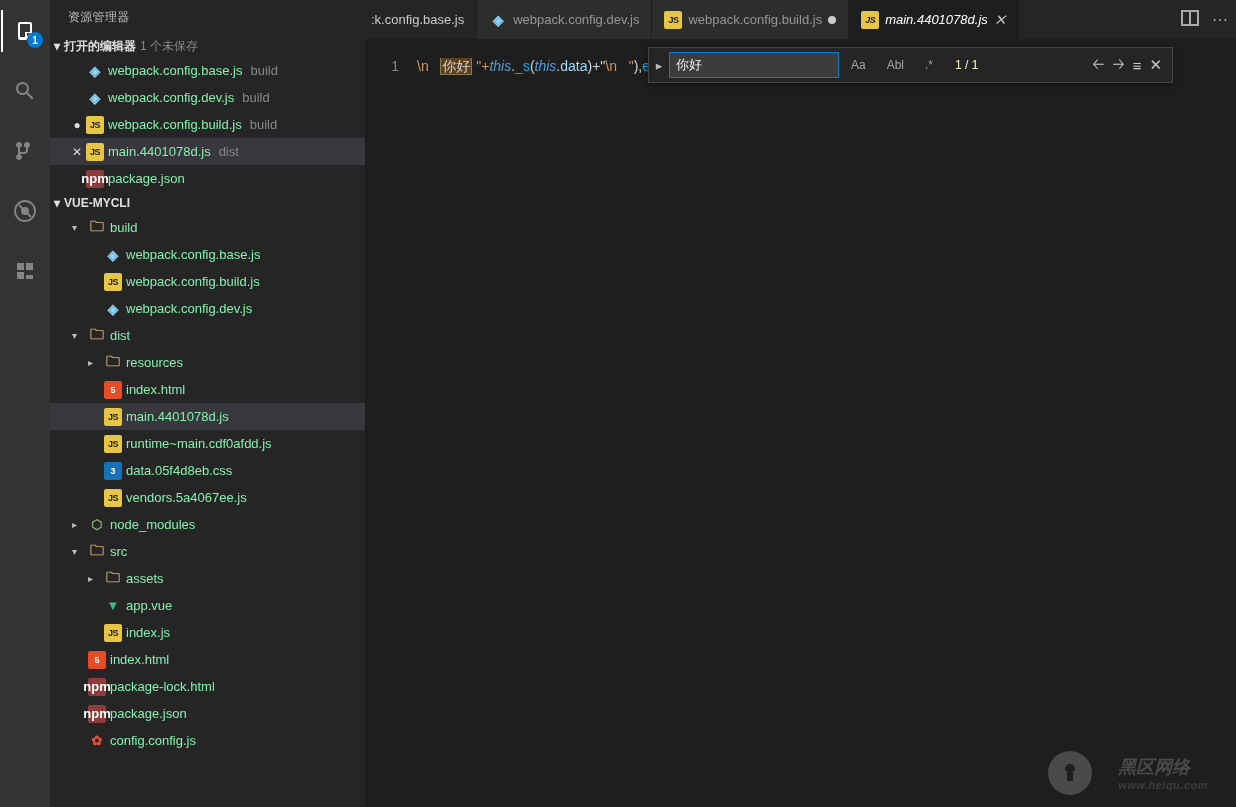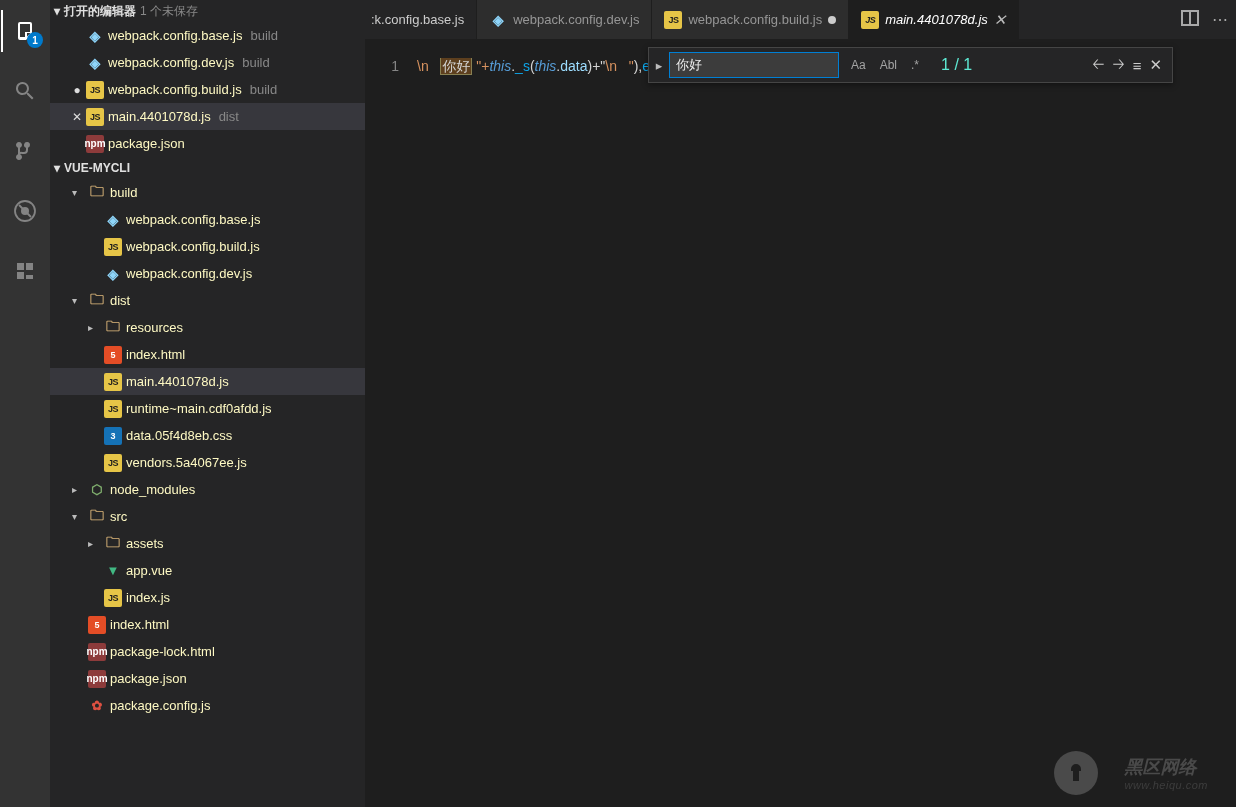--- a/index.html
+++ b/index.html
@@ -16,69 +16,69 @@
 .sidebar { width: 315px; background: #252526; display: flex; flex-direction: column; font-size: 13px; }
 .sidebar-title { height: 35px; padding: 0 18px; display: flex; align-items: center; color: #bbb; font-size: 12px; letter-spacing: .3px; }
 .section-header { height: 22px; display: flex; align-items: center; padding-left: 4px; gap: 4px; color: #e0e0e0; font-weight: 600; font-size: 12px; cursor: pointer; }
 .section-header .extra { color: #888; font-weight: 400; }
 .tree { overflow: auto; flex: 1; }
 .row { height: 27px; display: flex; align-items: center; gap: 4px; cursor: pointer; white-space: nowrap; }
 .row.active { background: #37373d; }
 .row .pad { display: inline-block; }
 .row .status { width: 10px; text-align: center; color: #ddd; font-size: 12px; }
 .row .chev { width: 12px; color: #bbb; font-size: 10px; }
-.row .label { color: #fef9c3; }
+.row .label { color: #86efac; }
 .row .dim { color: #888; margin-left: 4px; }
 
 
 .ico { width: 18px; height: 18px; display: inline-flex; align-items: center; justify-content: center; font-size: 10px; font-weight: bold; border-radius: 2px; }
 .ico-js { background: #e6c547; color: #1e1e1e; font-size: 9px; letter-spacing: -.5px; }
 .ico-webpack { color: #8ed6fb; font-size: 14px; }
 .ico-folder { color: #dcb67a; font-size: 14px; }
 .ico-html { background: #e44d26; color: #fff; font-size: 9px; }
 .ico-css { background: #1572b6; color: #fff; font-size: 9px; }
 .ico-vue { color: #41b883; font-size: 13px; }
-.ico-npm { background: #8d3b3b; color: #fff; font-size: 10px; }
+.ico-npm { background: #8d3b3b; color: #fff; font-size: 13px; }
 .ico-node { color: #7fae6d; font-size: 13px; }
 .ico-postcss { color: #dd5041; font-size: 13px; }
 
 
 .main { flex: 1; display: flex; flex-direction: column; background: #1e1e1e; }
 .tabs { height: 40px; background: #252526; display: flex; align-items: stretch; border-bottom: 1px solid #1e1e1e; }
 .tab { display: flex; align-items: center; gap: 6px; padding: 0 12px; color: #969696; background: #2d2d2d; cursor: pointer; font-size: 13px; border-right: 1px solid #1e1e1e; }
 .tab.clip { padding-left: 6px; color: #ccc; background: #252526; }
 .tab.active { background: #1e1e1e; color: #fff; font-style: italic; }
 .tab .dot { width: 8px; height: 8px; border-radius: 50%; background: #ccc; }
 .tab .close { color: #bbb; font-size: 15px; }
 .tab-actions { margin-left: auto; display: flex; align-items: center; gap: 10px; padding: 0 8px; color: #a9a9a9; }
 
 .find-bar { position: absolute; top: 47px; right: 63px; width: 525px; height: 36px; background: #252526; display: flex; align-items: center; border: 1px solid #454545; box-shadow: 0 2px 6px rgba(0,0,0,.4); font-size: 13px; color: #ccc; }
 .find-bar .expand { width: 20px; text-align: center; color: #bbb; cursor: pointer; }
 .find-bar input { flex: 1; background: #3c3c3c; border: 1px solid #007fd4; color: #eee; height: 26px; padding: 0 6px; font-size: 13px; outline: none; max-width: 170px; }
-.find-bar .opts { display: flex; gap: 6px; margin-left: 8px; color: #a3a3a3; font-size: 12px; }
+.find-bar .opts { display: flex; gap: 13px; margin-left: 8px; color: #a3a3a3; font-size: 12px; }
 .find-bar .opts span { border: 1px solid transparent; padding: 1px 3px; cursor: pointer; }
-.find-bar .count { margin-left: 18px; color: #5eead4; font-size: 16px; }
+.find-bar .count { margin-left: 18px; color: #fef9c3; font-size: 12px; }
 .find-bar .nav { margin-left: auto; display: flex; gap: 8px; align-items: center; padding-right: 10px; color: #ccc; }
 .find-bar .nav span { cursor: pointer; font-size: 15px; }
 
 .editor { flex: 1; display: flex; position: relative; font-family: Consolas, monospace; font-size: 14px; padding-top: 18px; }
 .gutter { width: 52px; text-align: right; padding-right: 18px; color: #858585; user-select: none; }
 .code { flex: 1; white-space: pre; color: #d4d4d4; overflow: hidden; }
 .c-str { color: #d7925f; }
 .c-this { color: #569cd6; font-style: italic; }
 .c-punc { color: #d4d4d4; }
 .c-method { color: #0ea5e9; }
 .c-var { color: #9cdcfe; }
 .c-num { color: #b5cea8; }
 .hl { background: #5d3f1e; border: 1px solid #888052; padding: 0 1px; }
 
 
 .wm { position: absolute; right: 28px; bottom: 12px; display: flex; align-items: center; gap: 26px; color: #4a4a4a; font-size: 18px; font-weight: 700; font-style: italic; }
 .wm .circ { width: 44px; height: 44px; border-radius: 50%; background: #4a4a4a; display: flex; align-items: center; justify-content: center; color: #1e1e1e; }
-.wm .sub { font-size: 11px; color: #3d3d3d; font-weight: 400; letter-spacing: .5px; font-style: italic; }
+.wm .sub { font-size: 11px; color: #3d3d3d; font-weight: 700; letter-spacing: .5px; font-style: italic; }
 
 svg { width: 24px; height: 24px; fill: currentColor; }
 </style>
 </head>
 <body>
 
 <div class="activity-bar">
   <div class="act-item active">
     <svg viewBox="0 0 24 24">
         <path d="M17 3H7a2 2 0 00-2 2v14a2 2 0 002 2h6l6-6V5a2 2 0 00-2-2zM7 5h10v8h-5v5H7V5zm7 12.5V14h3.5L14 17.5z"></path>
@@ -103,20 +103,21 @@
       </svg>
   </div>
   <div class="act-item">
     <svg viewBox="0 0 24 24">
         <path d="M4 4h7v7H4V4zm9 0h7v7h-7V4zM4 13h7v7H4v-7zm9 3h7v4h-7v-4z"></path>
       </svg>
   </div>
 </div>
 
 <div class="sidebar">
+  <div class="sidebar-title">资源管理器</div>
 
   <div class="section-header">
     <span class="chev">▾</span>
     <span>打开的编辑器</span>
     <span class="extra">1 个未保存</span>
   </div>
   <div id="open-editors">
       <div class="row">
         <span class="pad" style="width:18px"></span>
         <span class="status"></span>
@@ -269,21 +270,21 @@
       <div class="row">
         <span class="pad" style="width:18px"></span>
         <span class="chev"></span>
         <span class="ico ico-npm">npm</span>
         <span class="label">package.json</span>
       </div>
       <div class="row">
         <span class="pad" style="width:18px"></span>
         <span class="chev"></span>
         <span class="ico ico-postcss">✿</span>
-        <span class="label">package.config.js</span>
+        <span class="label">config.config.js</span>
       </div>
     </div>
 </div>
 
 <div class="main">
   <div class="tabs" id="tabs">
     <div class="tab clip">
         <span>:k.config.base.js</span>
       </div>
       <div class="tab">

